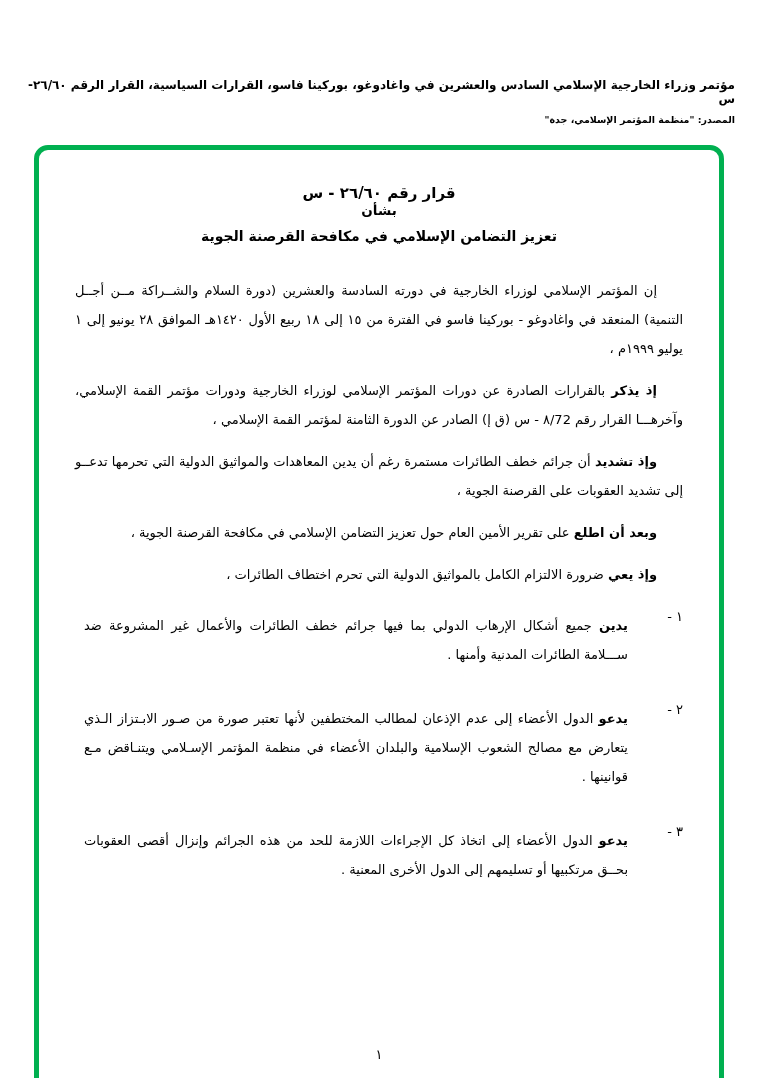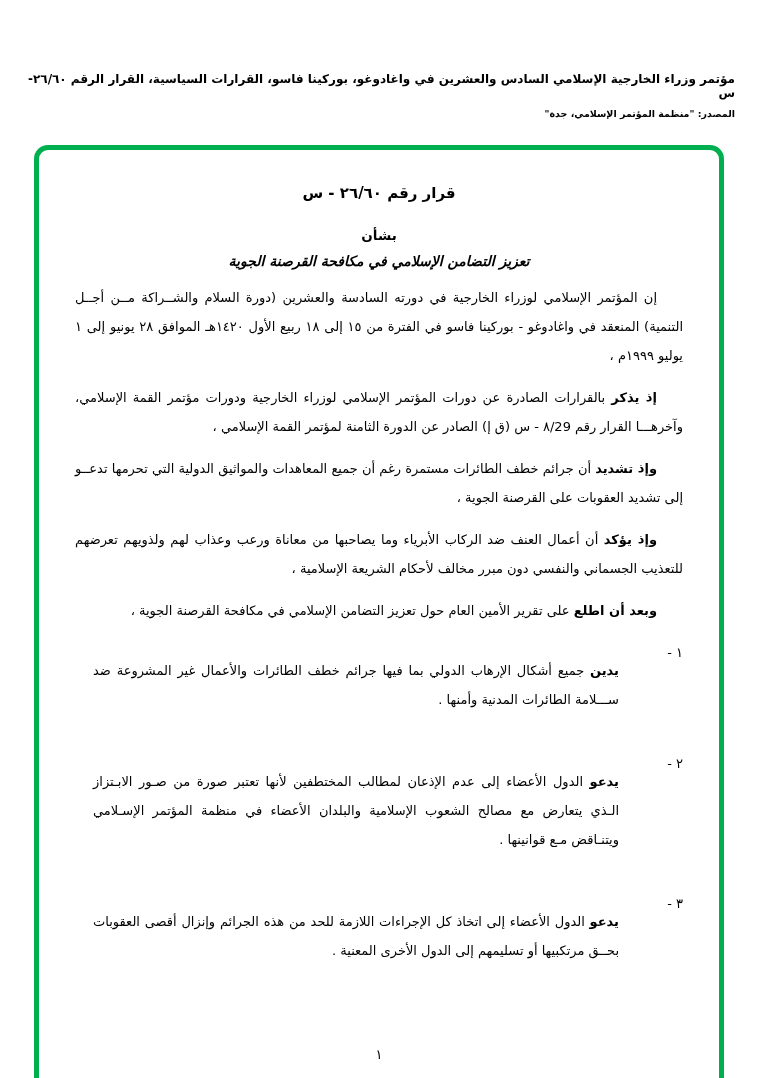--- a/index.html
+++ b/index.html
@@ -5,72 +5,72 @@
   :root { --green: #00B050; --ink: #000000; }
   * { box-sizing: border-box; }
   html, body { margin: 0; padding: 0; }
   body {
     width: 758px; height: 1078px; position: relative;
     background: #ffffff; color: var(--ink);
     font-family: "DejaVu Sans", sans-serif;
     direction: rtl; overflow: hidden;
   }
 
-  .cite { position: absolute; top: 72px; right: 23px; left: 23px; text-align: right; }
+  .cite { position: absolute; top: 78px; right: 23px; left: 23px; text-align: right; }
   .cite-line1 { font-size: 12px; font-weight: 700; letter-spacing: 0; }
   .cite-line2 { font-size: 9.5px; font-weight: 700; margin-top: 8px; }
 
   .frame {
     position: absolute; top: 145px; right: 34px; width: 690px; height: 972px;
     border: 5px solid var(--green); border-radius: 14px;
     padding: 24px 36px 0 36px; overflow: hidden; background: #ffffff;
   }
 
   .title, .about, .subject { text-align: center; font-weight: 700; margin: 0; }
   .title   { font-size: 15px;   margin-top: 10px; }
-  .about   { font-size: 13.5px; margin-top: 25px; }
-  .subject { font-size: 14px;   margin-top: 10px; margin-bottom: 14px; font-style: italic; }
+  .about   { font-size: 13.5px; margin-top: 0; }
+  .subject { font-size: 14px;   margin-top: 10px; margin-bottom: 32px; }
 
   .body { font-size: 13px; line-height: 29px; text-align: justify; }
   .para { margin: 0 0 13px 0; text-indent: 26px; }
   b.lead { font-weight: 700; }
 
   .items { margin-top: 10px; }
   .item { display: flex; margin: 0 0 17px 0; }
   .item-num { flex: none; width: 46px; }
-  .item-body { flex: 1 1 auto; margin: 18px; text-align: justify; }
+  .item-body { flex: 1 1 auto; margin: 9px; text-align: justify; }
 
   .page-num { position: absolute; bottom: 16px; left: 0; right: 0; text-align: center; font-size: 13px; }
 </style>
 </head>
 <body>
 
 <header class="cite">
   <div class="cite-line1">مؤتمر وزراء الخارجية الإسلامي السادس والعشرين في واغادوغو، بوركينا فاسو، القرارات السياسية، القرار الرقم ٢٦/٦٠-س</div>
   <div class="cite-line2">المصدر:  "منظمة المؤتمر الإسلامي، جدة"</div>
 </header>
 
 <main class="frame">
   <h1 class="title">قرار رقم ٢٦/٦٠ - س</h1>
   <div class="about">بشأن</div>
   <div class="subject">تعزيز التضامن الإسلامي في مكافحة القرصنة الجوية</div>
 
   <section class="body">
 
     <p class="para"><b class="lead"></b><span>إن المؤتمر الإسلامي لوزراء الخارجية في دورته السادسة والعشرين (دورة السلام والشــراكة مــن أجــل التنمية) المنعقد في واغادوغو - بوركينا فاسو في الفترة من ١٥ إلى ١٨ ربيع الأول ١٤٢٠هـ الموافق ٢٨ يونيو إلى ١ يوليو ١٩٩٩م ،</span></p>
 
-    <p class="para"><b class="lead">إذ يذكر</b><span> بالقرارات الصادرة عن دورات المؤتمر الإسلامي لوزراء الخارجية ودورات مؤتمر القمة الإسلامي، وآخرهـــا القرار رقم ٨/29 - س (ق إ) الصادر عن الدورة الثامنة لمؤتمر القمة الإسلامي ،</span></p>
+    <p class="para"><b class="lead">إذ يذكر</b><span> بالقرارات الصادرة عن دورات المؤتمر الإسلامي لوزراء الخارجية ودورات مؤتمر القمة الإسلامي، وآخرهـــا القرار رقم ٨/72 - س (ق إ) الصادر عن الدورة الثامنة لمؤتمر القمة الإسلامي ،</span></p>
 
 
-    <p class="para"><b class="lead">وإذ تشديد</b><span> أن جرائم خطف الطائرات مستمرة رغم أن جميع المعاهدات والمواثيق الدولية التي تحرمها تدعــو إلى تشديد العقوبات على القرصنة الجوية ،</span></p>
+    <p class="para"><b class="lead">وإذ تشديد</b><span> أن جرائم خطف الطائرات مستمرة رغم أن يدين المعاهدات والمواثيق الدولية التي تحرمها تدعــو إلى تشديد العقوبات على القرصنة الجوية ،</span></p>
 
-    <p class="para"><b class="lead">وإذ يؤكد</b><span> أن أعمال العنف ضد الركاب الأبرياء وما يصاحبها من معاناة ورعب وعذاب لهم ولذويهم تعرضهم للتعذيب الجسماني والنفسي دون مبرر مخالف لأحكام الشريعة الإسلامية ،</span></p>
 
     <p class="para"><b class="lead">وبعد أن اطلع</b><span> على تقرير الأمين العام حول تعزيز التضامن الإسلامي في مكافحة القرصنة الجوية ،</span></p>
 
+    <p class="para"><b class="lead">وإذ يعي</b><span> ضرورة الالتزام الكامل بالمواثيق الدولية التي تحرم اختطاف الطائرات ،</span></p>
 
     <div class="items">
 
       <div class="item">
         <div class="item-num">١ -</div>
         <p class="item-body"><b class="lead">يدين</b><span> جميع أشكال الإرهاب الدولي بما فيها جرائم خطف الطائرات والأعمال غير المشروعة ضد ســـلامة الطائرات المدنية وأمنها .</span></p>
       </div>
 
       <div class="item">
         <div class="item-num">٢ -</div>

